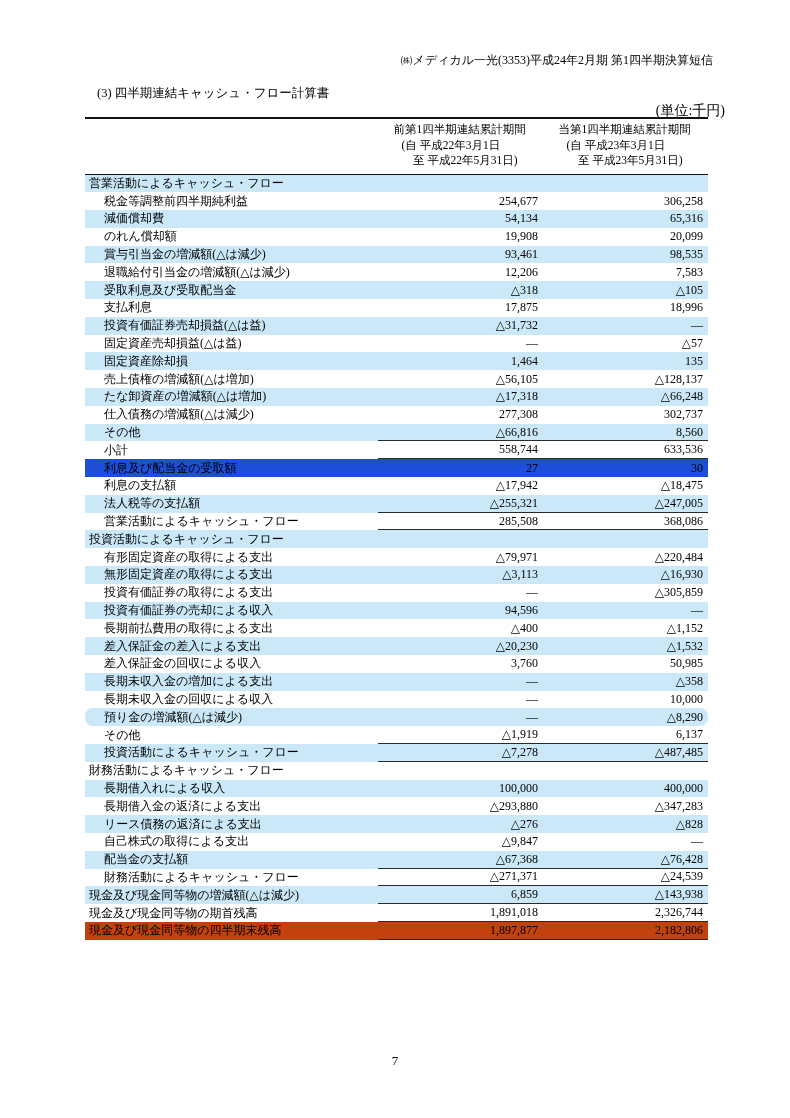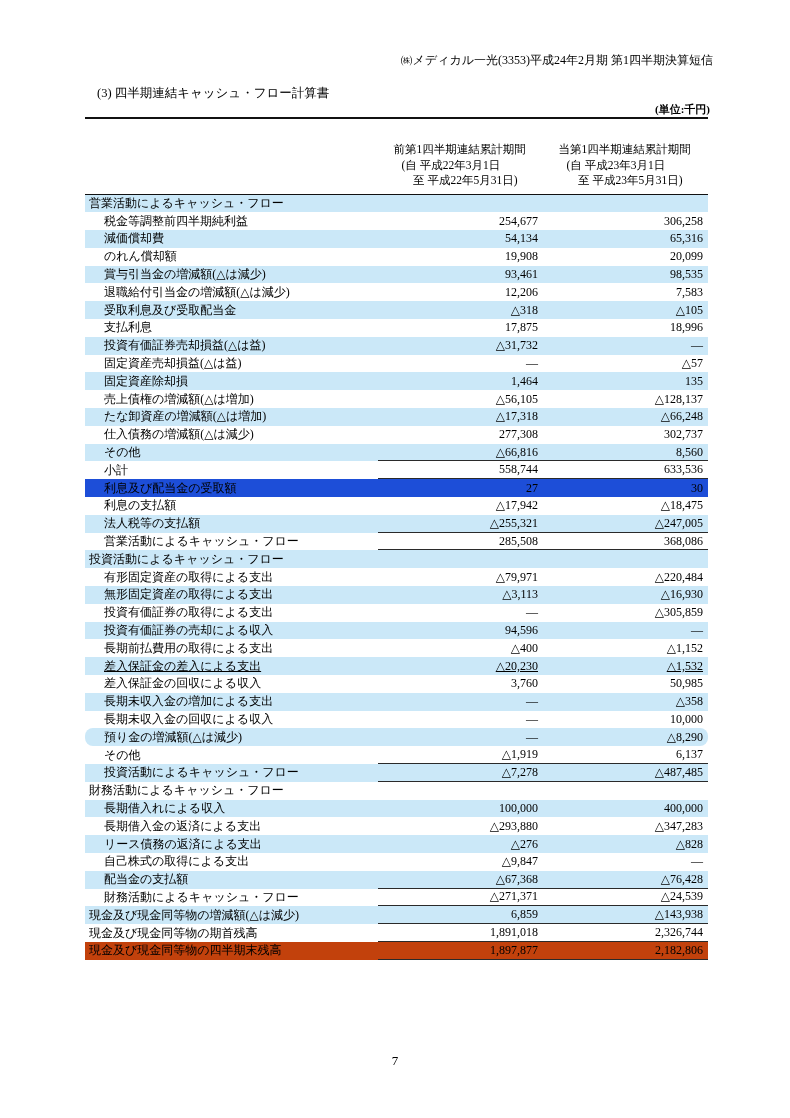--- a/index.html
+++ b/index.html
@@ -3,26 +3,26 @@
 <meta charset="utf-8">
 <style>
   html,body{margin:0;padding:0;}
   body{
     width:790px;height:1118px;position:relative;background:#ffffff;
     font-family:"Liberation Serif","DejaVu Serif",serif;color:#000;
     overflow:hidden;
   }
   .doc-header{position:absolute;top:52px;right:77px;font-size:12px;white-space:nowrap;}
   .section-title{position:absolute;top:85px;left:97px;font-size:12.5px;white-space:nowrap;}
-  .unit-label{position:absolute;top:102px;right:80px;font-size:11px;white-space:nowrap;font-weight:bold;}
+  .unit-label{position:absolute;top:102px;right:65px;font-size:14px;white-space:nowrap;}
 
   .cf-table{position:absolute;top:117px;left:85px;width:623px;border-top:2.5px solid #111;}
   .thead{display:flex;align-items:flex-start;border-bottom:1.5px solid #111;padding:3px 0 5px;}
   .hspacer{width:293px;}
-  .hcell{text-align:center;font-size:11.5px;line-height:15.5px;margin-top:20px;}
+  .hcell{text-align:center;font-size:11.5px;line-height:15.5px;}
   .hcell.prev{width:163px;}
   .hcell.curr{width:167px;}
   .hcell .h-line1{display:block;white-space:nowrap;}
   .hcell .dates{display:inline-block;text-align:left;}
   .hcell .h-line2{display:block;white-space:nowrap;}
   .hcell .h-line3{display:block;white-space:nowrap;padding-left:1em;}
 
   .row{display:flex;height:17.8px;align-items:center;font-size:12px;}
   .row .label{width:293px;box-sizing:border-box;padding-left:4px;white-space:nowrap;overflow:hidden;}
   .row.indent .label{padding-left:19px;}
@@ -237,21 +237,21 @@
           <div class="num curr">―</div>
         </div>
       </div>
       <div class="row indent">
         <div class="label">長期前払費用の取得による支出</div>
         <div class="nums">
           <div class="num prev">△400</div>
           <div class="num curr">△1,152</div>
         </div>
       </div>
-      <div class="row stripe indent" style="background: rgb(203, 232, 248); text-decoration: underline;">
+      <div class="row stripe indent" style="background: rgb(203, 232, 248);">
         <div class="label">差入保証金の差入による支出</div>
         <div class="nums">
           <div class="num prev">△20,230</div>
           <div class="num curr">△1,532</div>
         </div>
       </div>
       <div class="row indent">
         <div class="label">差入保証金の回収による収入</div>
         <div class="nums">
           <div class="num prev">3,760</div>

